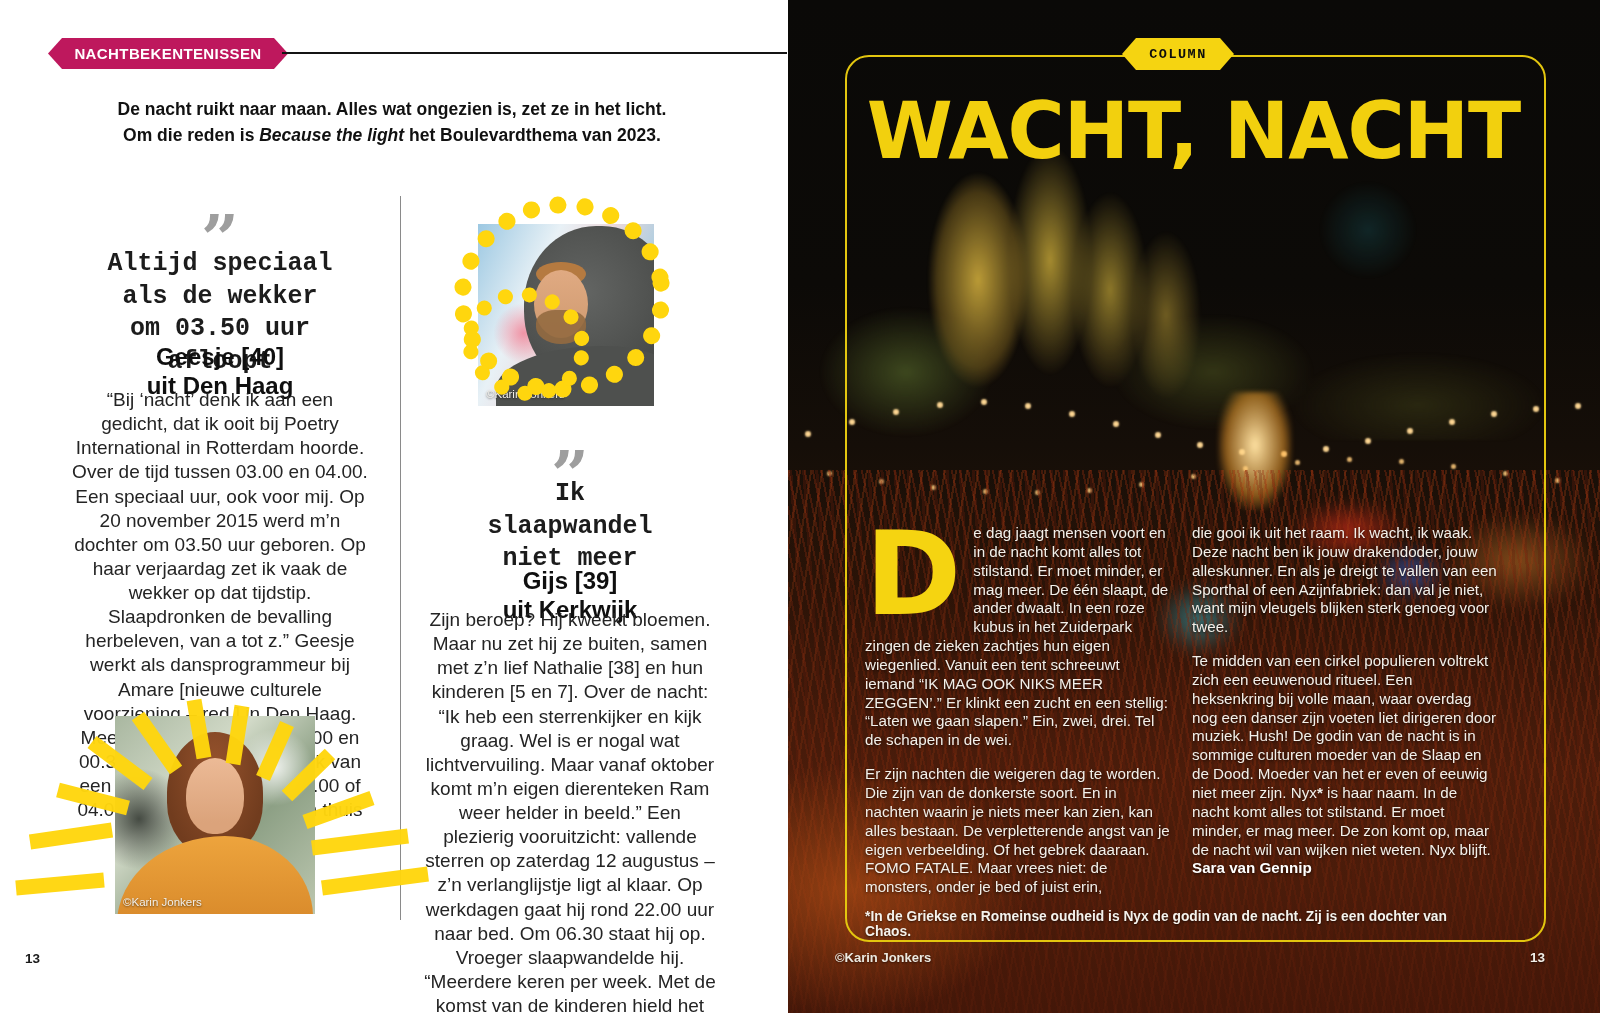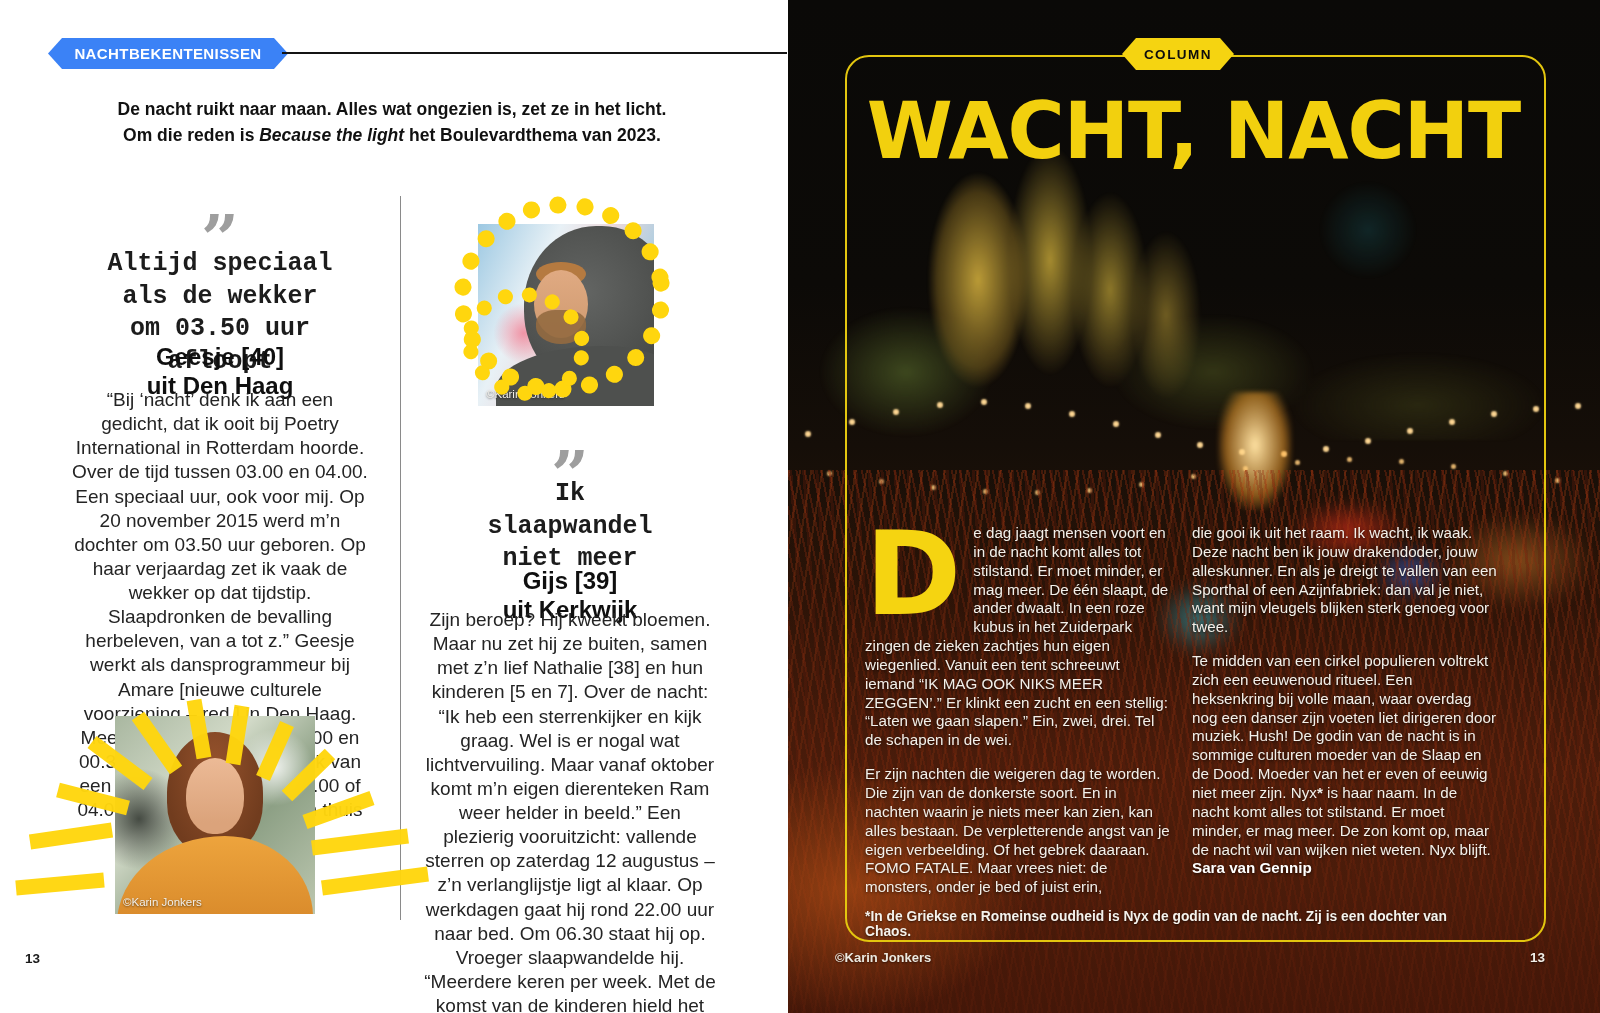--- a/index.html
+++ b/index.html
@@ -4,21 +4,21 @@
 <style>
   html,body{margin:0;padding:0;background:#e8e8e8;}
   .spread{position:relative;width:1600px;height:1013px;background:#ffffff;overflow:hidden;
           font-family:"Liberation Sans",sans-serif;-webkit-font-smoothing:antialiased;}
 
   
   .page-left{position:absolute;left:0;top:0;width:788px;height:1013px;background:#ffffff;}
 
   .ribbon{position:absolute;display:flex;align-items:center;justify-content:center;
           font-weight:800;letter-spacing:.4px;}
-  .ribbon-black{left:48px;top:38px;width:240px;height:31px;background:#3b82f6;color:#ffffff;
+  .ribbon-black{left:48px;top:38px;width:240px;height:31px;background:#be185d;color:#ffffff;
           font-size:15px;clip-path:polygon(0 50%,14px 0,calc(100% - 14px) 0,100% 50%,calc(100% - 14px) 100%,14px 100%);}
   .header-rule{position:absolute;left:282px;top:52px;width:505px;height:2px;background:#141414;}
 
   .intro{position:absolute;left:84px;top:96px;width:616px;margin:0;text-align:center;
          font-size:17.5px;font-weight:700;line-height:1.5;color:#111111;}
   .intro em{font-style:italic;}
 
   .col-divider{position:absolute;left:400px;top:196px;width:1px;height:724px;background:#8a8a8a;}
 
   .qmark{position:absolute;text-align:center;font-family:"DejaVu Serif",serif;font-weight:700;
@@ -126,21 +126,21 @@
       linear-gradient(180deg, rgba(30,10,5,0) 0%, rgba(60,20,8,.35) 25%, rgba(92,30,10,.5) 55%, rgba(70,22,8,.8) 100%),
       repeating-linear-gradient(78deg, rgba(152,46,15,.35) 0 2px, rgba(0,0,0,0) 2px 8px),
       repeating-linear-gradient(99deg, rgba(192,72,20,.28) 0 2px, rgba(0,0,0,0) 2px 11px),
       repeating-linear-gradient(86deg, rgba(112,30,10,.3) 0 3px, rgba(0,0,0,0) 3px 13px);}
 
   .frame{position:absolute;left:57px;top:55px;width:697px;height:883px;border:2.5px solid #e3c60f;
      border-radius:24px;z-index:4;}
 
   .ribbon-yellow{left:334px;top:38px;width:112px;height:32px;background:#f5d411;color:#0d0d0d;
      font-size:13.5px;letter-spacing:1.5px;z-index:6;
-     clip-path:polygon(0 50%,14px 0,calc(100% - 14px) 0,100% 50%,calc(100% - 14px) 100%,14px 100%);}
+     clip-path:polygon(0 50%,14px 0,calc(100% - 14px) 0,100% 50%,calc(100% - 14px) 100%,14px 100%);font-family:Liberation Mono, monospace;}
 
   .col-title{position:absolute;left:57px;top:92px;width:697px;margin:0;text-align:center;
      font-family:"DejaVu Sans",sans-serif;font-weight:800;font-size:78px;line-height:1.0;
      letter-spacing:-1px;white-space:nowrap;color:#f2d00e;z-index:5;}
 
   .rcols{position:absolute;left:77px;top:524px;width:632px;display:flex;gap:22px;z-index:5;}
   .rcol{color:#f3f0ea;font-size:15.2px;line-height:1.24;text-shadow:0 1px 3px rgba(0,0,0,.65);}
   .rcol1{width:305px;}
   .rcol2{width:305px;}
   .rcol p{margin:0 0 15px 0;}

